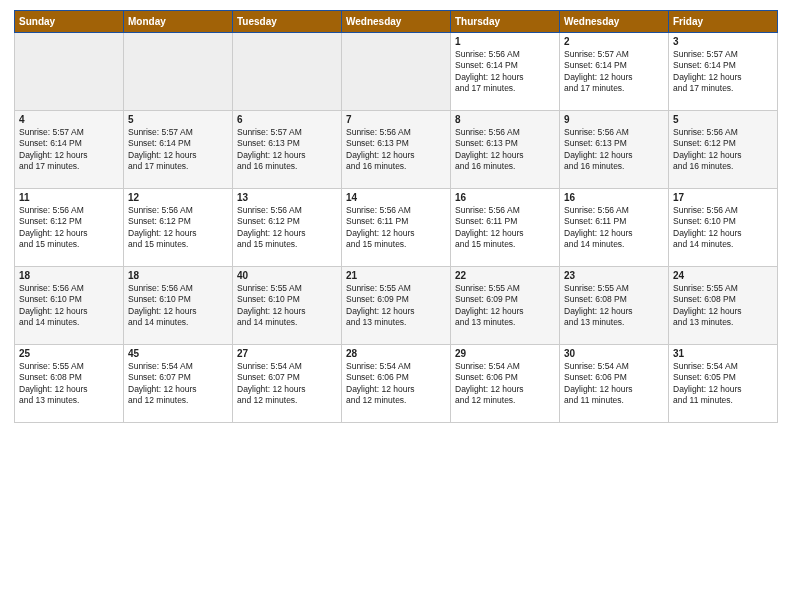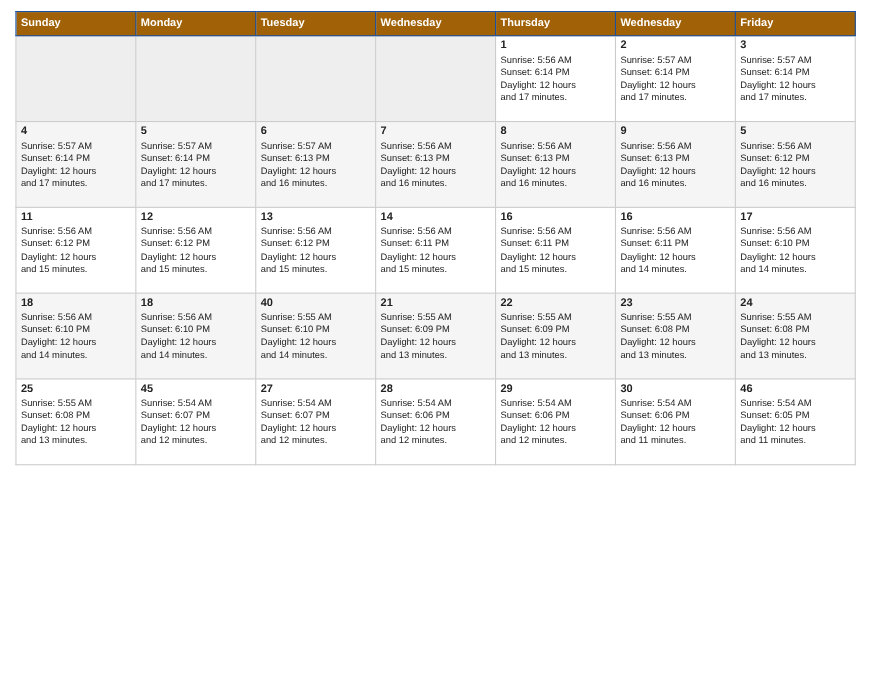--- a/index.html
+++ b/index.html
@@ -310,21 +310,21 @@
             <div style="line-height: 1.35;">and 12 minutes.</div>
           </td>
           <td>
             <span class="day-num">30</span>
             <div style="line-height: 1.35;">Sunrise: 5:54 AM</div>
             <div style="line-height: 1.35;">Sunset: 6:06 PM</div>
             <div style="line-height: 1.35;">Daylight: 12 hours</div>
             <div style="line-height: 1.35;">and 11 minutes.</div>
           </td>
           <td>
-            <span class="day-num">46</span>
+            <span class="day-num">31</span>
             <div style="line-height: 1.35;">Sunrise: 5:54 AM</div>
             <div style="line-height: 1.35;">Sunset: 6:05 PM</div>
             <div style="line-height: 1.35;">Daylight: 12 hours</div>
             <div style="line-height: 1.35;">and 11 minutes.</div>
           </td>
         </tr>
       </tbody>
   </table>
 </div>
 

